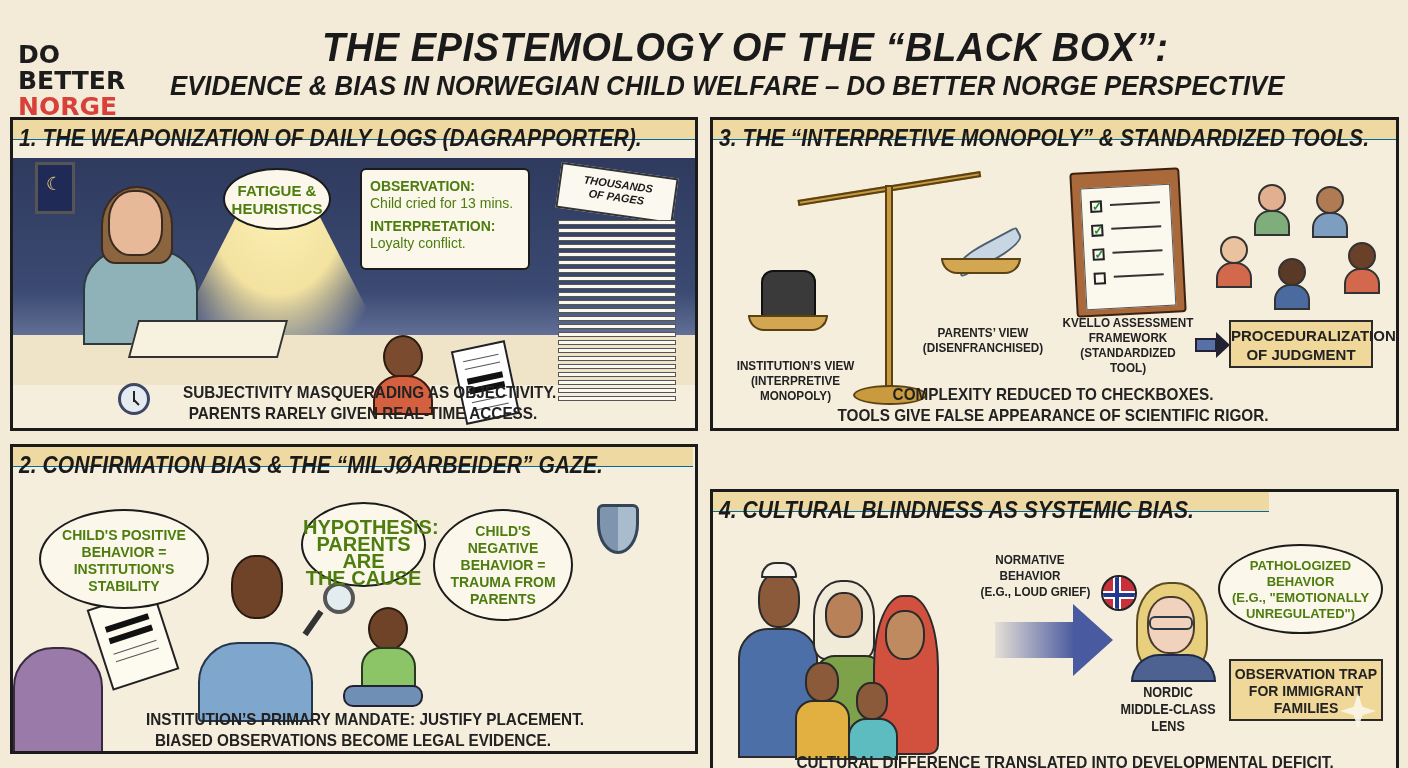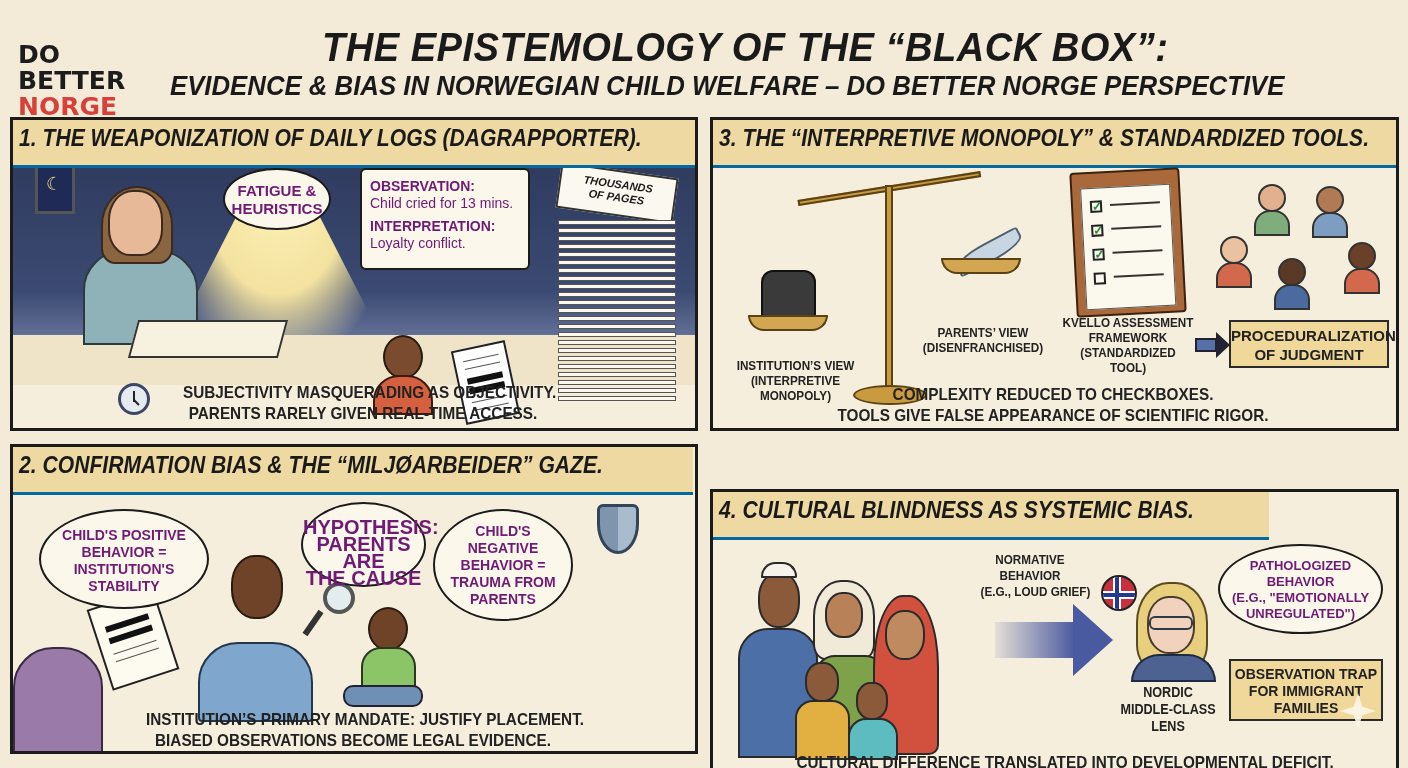--- a/index.html
+++ b/index.html
@@ -16,38 +16,38 @@
   .logo .l3 { color: #d8403a; display: block; }
   .title1 { position: absolute; left: 322px; top: 24px; font-size: 41px; font-style: italic; font-weight: bold; font-family: "Liberation Sans", sans-serif; transform: scaleX(0.93); transform-origin: left; letter-spacing: 0.5px; }
   .title2 { position: absolute; left: 170px; top: 70px; font-size: 28px; font-style: italic; font-weight: bold; font-family: "Liberation Sans", sans-serif; transform: scaleX(0.92); transform-origin: left; }
 
   .panel { position: absolute; border: 3px solid #1b1b1b; background: #f6eedd; overflow: hidden; }
   .p1 { left: 10px; top: 117px; width: 688px; height: 314px; }
   .p3 { left: 710px; top: 117px; width: 689px; height: 314px; }
   .p2 { left: 10px; top: 444px; width: 688px; height: 310px; }
   .p4 { left: 710px; top: 444px; width: 689px; height: 310px; margin-top: 45px; }
 
-  .ptitle { position: absolute; left: 0; top: 0; height: 48px; background: #efd9a2; padding: 4px 10px 15px 6px; font-size: 24px; font-style: italic; font-weight: bold; white-space: nowrap; border-bottom: 3px solid #0369a1; }
+  .ptitle { position: absolute; left: 0; top: 0; height: 20px; background: #efd9a2; padding: 4px 10px 15px 6px; font-size: 24px; font-style: italic; font-weight: bold; white-space: nowrap; border-bottom: 1px solid #0369a1; }
   .ptitle span { display: inline-block; transform: scaleX(0.88); transform-origin: left; }
 
   .caption { position: absolute; text-align: center; font-weight: bold; font-size: 17px; line-height: 21px; color: #222; white-space: nowrap; }
   .caption div { transform: scaleX(0.9); }
 
   
   .night { position: absolute; left: 0; top: 38px; width: 100%; height: 190px; background: linear-gradient(180deg, #2f3a5e 0%, #3b4a72 70%, #6d7aa0 100%); }
   .desk { position: absolute; left: 0; top: 215px; width: 100%; height: 50px; background: #f0e4c8; }
   .cone { position: absolute; left: 150px; top: 60px; width: 230px; height: 180px; background: radial-gradient(ellipse at 50% 0%, #fff4b8 0%, #f3e2a0 45%, rgba(240,220,150,0) 75%); clip-path: polygon(40% 0, 60% 0, 100% 100%, 0 100%); }
   .window { position: absolute; left: 22px; top: 42px; width: 40px; height: 52px; border: 3px solid #555; background: #1f2b56; }
   .moon { position: absolute; left: 8px; top: 8px; color: #f1d67a; font-size: 18px; }
   .woman { position: absolute; left: 60px; top: 70px; width: 130px; height: 150px; }
   .head { position: absolute; left: 35px; top: 0; width: 55px; height: 66px; border-radius: 45% 45% 40% 40%; background: #e8b999; border: 2px solid #3a2a20; }
   .hair { position: absolute; left: 28px; top: -4px; width: 72px; height: 78px; border-radius: 50% 50% 20% 20%; background: #8a6540; border: 2px solid #3a2a20; }
   .body-shirt { position: absolute; left: 10px; top: 60px; width: 115px; height: 95px; border-radius: 40px 40px 0 0; background: #8fb1b8; border: 2px solid #2b3a3e; }
   .book { position: absolute; left: 120px; top: 200px; width: 150px; height: 38px; background: #f7f1e0; border: 2px solid #333; transform: skewX(-15deg); }
-  .bubble { position: absolute; background: #fbf7ea; border: 2px solid #1b1b1b; text-align: center; font-weight: bold; color: #701a75; }
+  .bubble { position: absolute; background: #fbf7ea; border: 2px solid #1b1b1b; text-align: center; font-weight: bold; color: #4d7c0f; }
   .cloud { border-radius: 50%; }
   .rect { border-radius: 6px; text-align: left; }
   .stack { position: absolute; left: 545px; top: 50px; width: 125px; height: 250px; }
   .sheet { position: absolute; left: 0; width: 118px; height: 5px; background: #fbf8ef; border: 1px solid #555; }
   .child { position: absolute; left: 360px; top: 215px; width: 60px; height: 80px; }
   .child .h { position: absolute; left: 10px; top: 0; width: 40px; height: 44px; border-radius: 50%; background: #7a4b2e; border: 2px solid #2a1a10; }
   .child .b { position: absolute; left: 0; top: 40px; width: 60px; height: 40px; border-radius: 26px 26px 0 0; background: #d4603f; border: 2px solid #3a1a10; }
   .doc { position: absolute; left: 445px; top: 225px; width: 55px; height: 75px; background: #fff; border: 2px solid #222; transform: rotate(-12deg); }
   .doc .bar { position: absolute; left: 8px; height: 6px; width: 36px; background: #111; }
   .doc .ln { position: absolute; left: 8px; height: 1px; width: 36px; background: #555; }
@@ -219,21 +219,21 @@
       <div class="ppb" style="left:36px; top:30px; background:#7fae7c;"></div>
     <div class="pp" style="left:98px; top:6px; background:#b07a55;"></div>
       <div class="ppb" style="left:94px; top:32px; background:#7d9ec0;"></div>
     <div class="pp" style="left:2px; top:56px; background:#eac2a0;"></div>
       <div class="ppb" style="left:-2px; top:82px; background:#d2684c;"></div>
     <div class="pp" style="left:130px; top:62px; background:#6b4028;"></div>
       <div class="ppb" style="left:126px; top:88px; background:#d2684c;"></div>
     <div class="pp" style="left:60px; top:78px; background:#5a3a26;"></div>
       <div class="ppb" style="left:56px; top:104px; background:#4a6aa0;"></div>
   </div>
-  <div class="box-yellow" style="left:516px; top:200px; width:160px; height:48px; font-size:15px; line-height:19px; padding-top:4px;">
+  <div class="box-yellow" style="left:516px; top:200px; width:144px; height:48px; font-size:15px; line-height:19px; padding-top:4px;">
     <div>PROCEDURALIZATION</div>
     <div>OF JUDGMENT</div>
   </div>
   <div class="caption" style="left:90px; top:264px; width:500px;">
     <div>COMPLEXITY REDUCED TO CHECKBOXES.</div>
     <div>TOOLS GIVE FALSE APPEARANCE OF SCIENTIFIC RIGOR.</div>
   </div>
 </div>
 
 <div class="panel p2">

